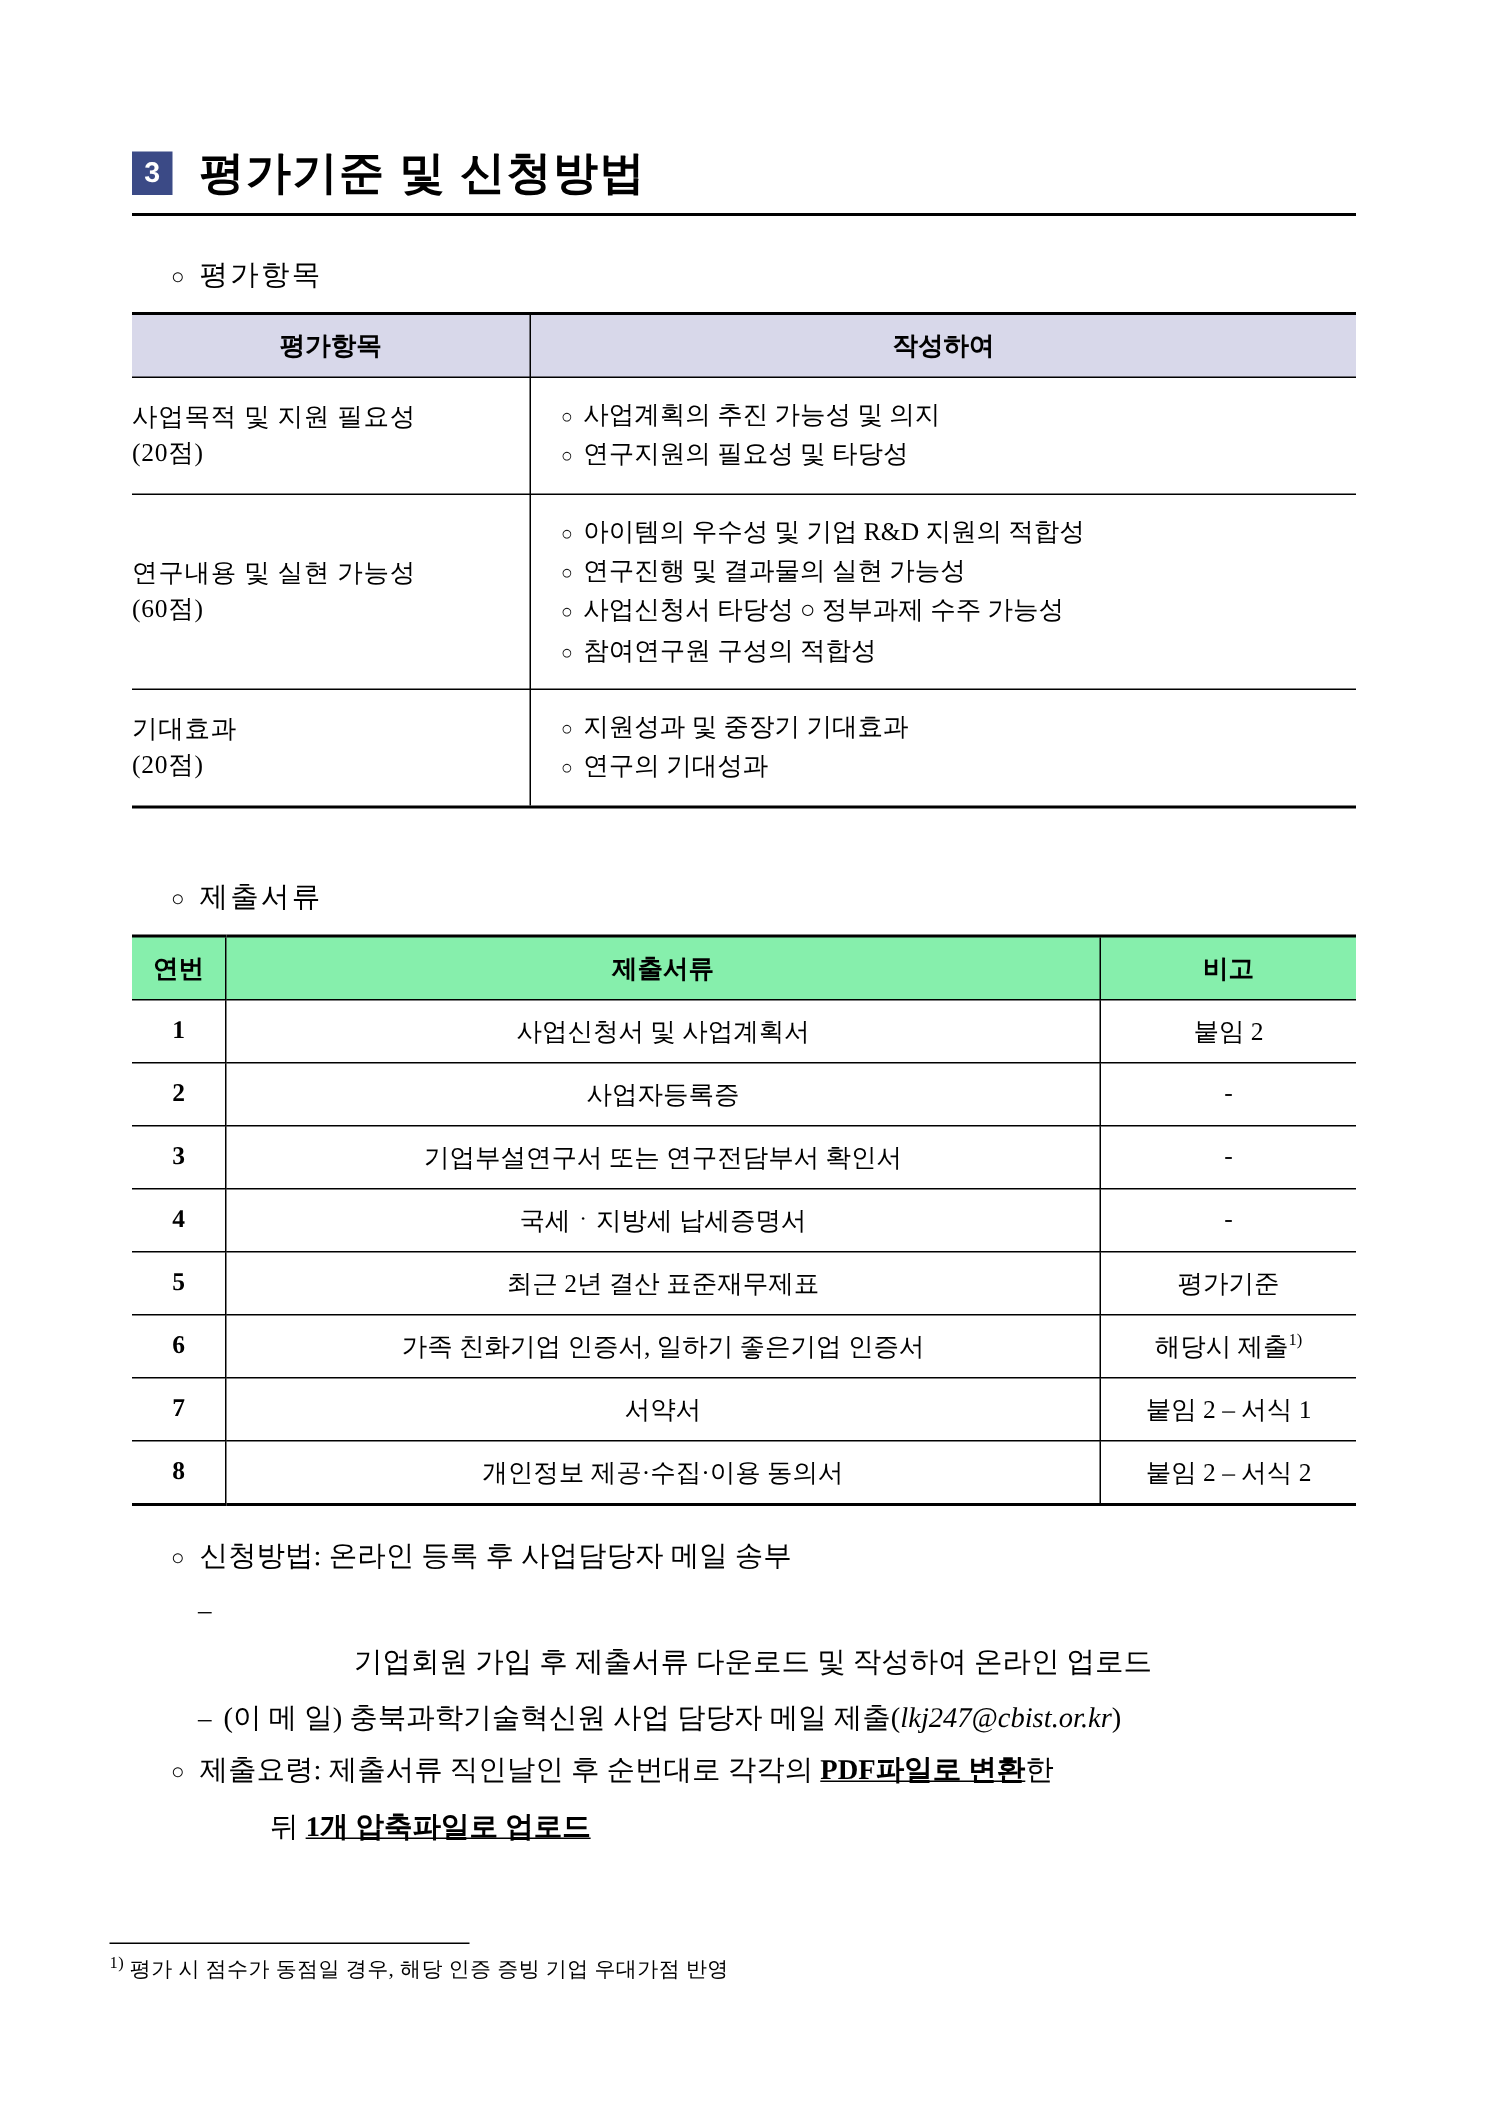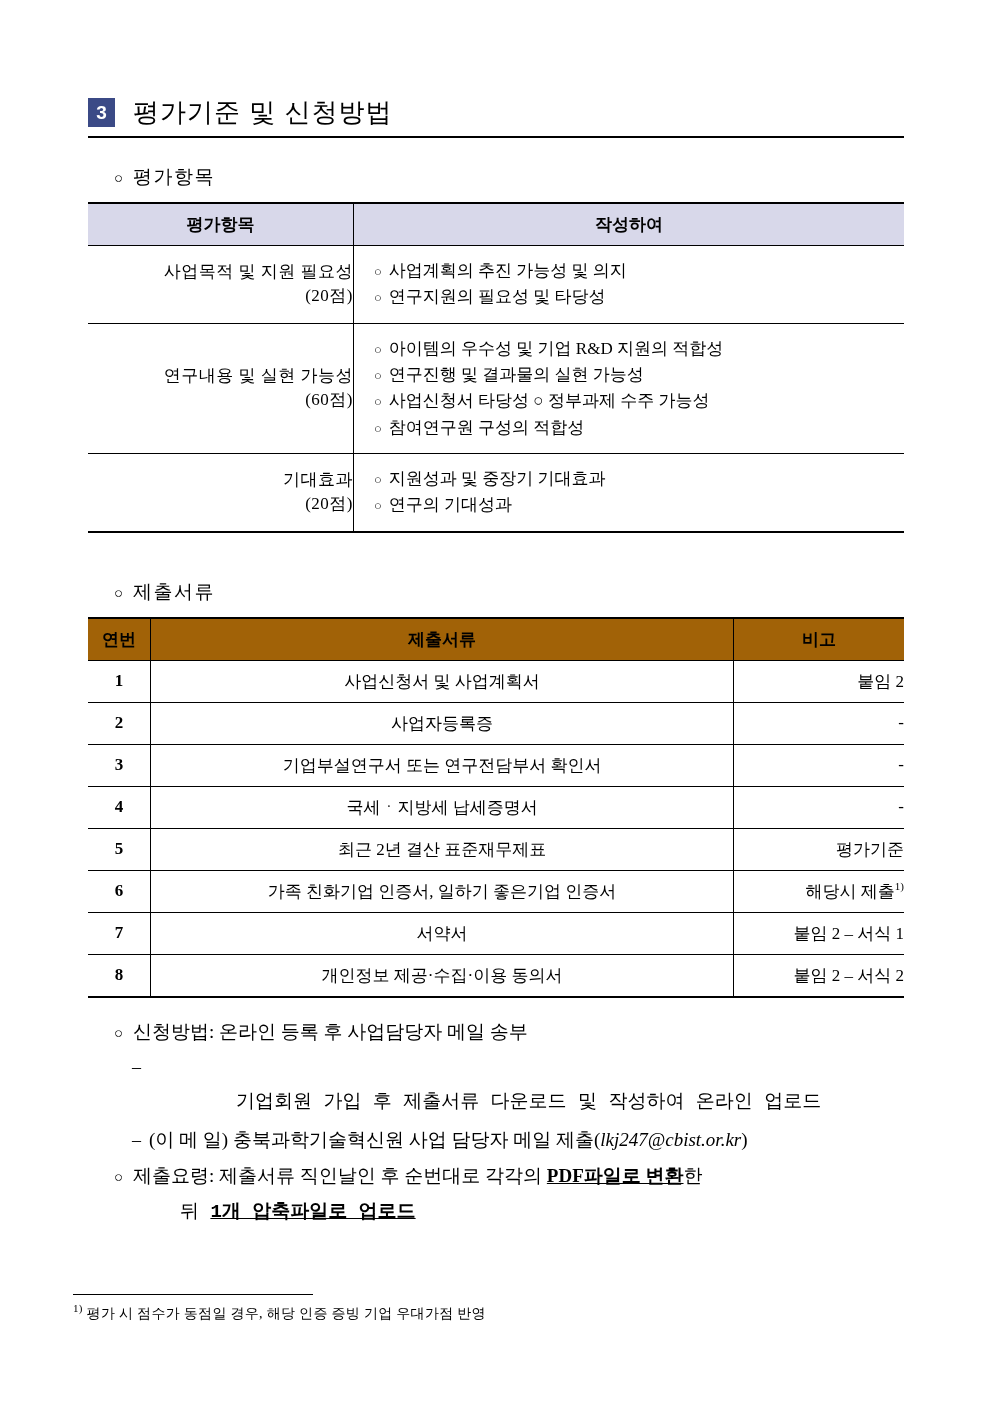--- a/index.html
+++ b/index.html
@@ -38,22 +38,22 @@
     color: #fff;
     font-family: "Liberation Sans", sans-serif;
     font-weight: bold;
     font-size: 19px;
     display: flex;
     align-items: center;
     justify-content: center;
   }
   .section-title {
     font-family: "Liberation Sans", sans-serif;
-    font-weight: normal;
-    font-size: 26px;
+    font-weight: bold;
+    font-size: 30px;
     letter-spacing: 1px;
   }
 
   
   .bullet-line {
     display: flex;
     align-items: baseline;
     gap: 10px;
     font-size: 19px;
     margin-left: 26px;
@@ -88,21 +88,21 @@
   }
   .t1 th.div {
     border-right: 1px solid #000;
   }
   .t1 td {
     border-bottom: 1px solid #000;
     padding: 12px 0;
     vertical-align: middle;
   }
   .t1 td.left-col {
-    text-align: right;
+    text-align: left;
     border-right: 1px solid #000;
     width: 265px;
     line-height: 1.45;
     letter-spacing: 0.5px;
   }
   .t1 td.right-col {
     padding-left: 20px;
     line-height: 1.55;
     margin-top: 12px;
   }
@@ -118,39 +118,39 @@
     margin-right: 7px;
     vertical-align: middle;
   }
 
   
   .t2 {
     margin-top: 6px;
     margin-bottom: 18px;
   }
   .t2 th {
-    background: #a16207;
+    background: #86efac;
     border-top: 2px solid #000;
     border-bottom: 1px solid #000;
     border-left: 1px solid #000;
     border-right: 1px solid #000;
     font-weight: bold;
     padding: 9px 0;
   }
   .t2 th:first-child { border-left: none; }
   .t2 th:last-child { border-right: none; margin-top: 36px; }
   .t2 td {
     border-bottom: 1px solid #000;
     border-left: 1px solid #000;
     border-right: 1px solid #000;
     text-align: center;
     padding: 9px 0;
   }
   .t2 td:first-child { border-left: none; font-weight: bold; }
-  .t2 td:last-child { border-right: none; text-align: right; }
+  .t2 td:last-child { border-right: none; }
   .t2 tr:last-child td { border-bottom: 2px solid #000; }
   .col-no { width: 62px; }
   .col-remark { width: 170px; }
   sup.fn { font-size: 11px; vertical-align: super; }
 
   
   .para-block {
     margin-top: 14px;
     font-size: 19px;
     line-height: 1.65;
@@ -166,21 +166,20 @@
     margin-left: 44px;
     display: flex;
     align-items: baseline;
     gap: 8px;
     margin-bottom: 4px;
   }
   .dash { font-size: 18px; }
   .indent-cont {
     margin-left: 148px;
     margin-bottom: 6px;
-    font-family: Liberation Mono, monospace;
   }
   .u-bold {
     font-weight: bold;
     text-decoration: underline;
   }
   .ital-url {
     font-family: "Liberation Serif", serif;
     font-style: italic;
   }
 

